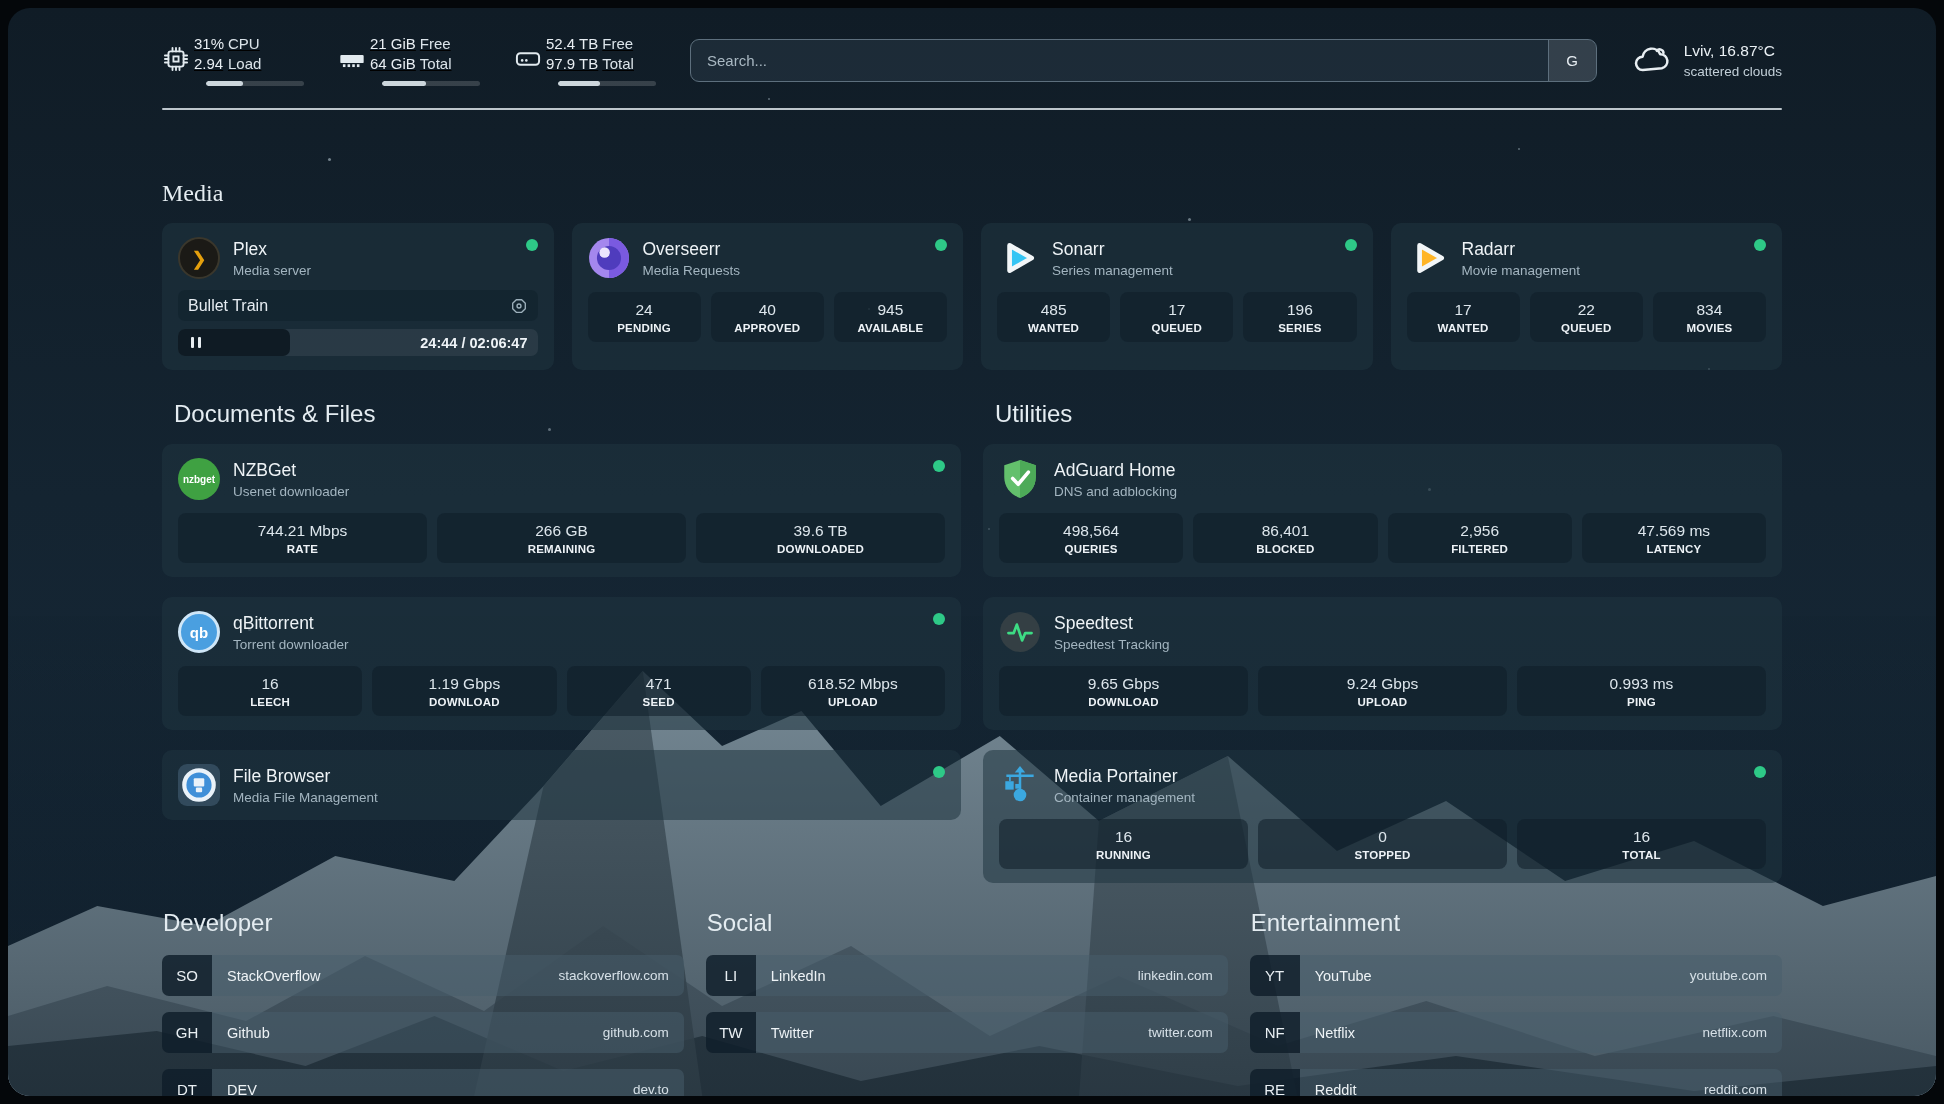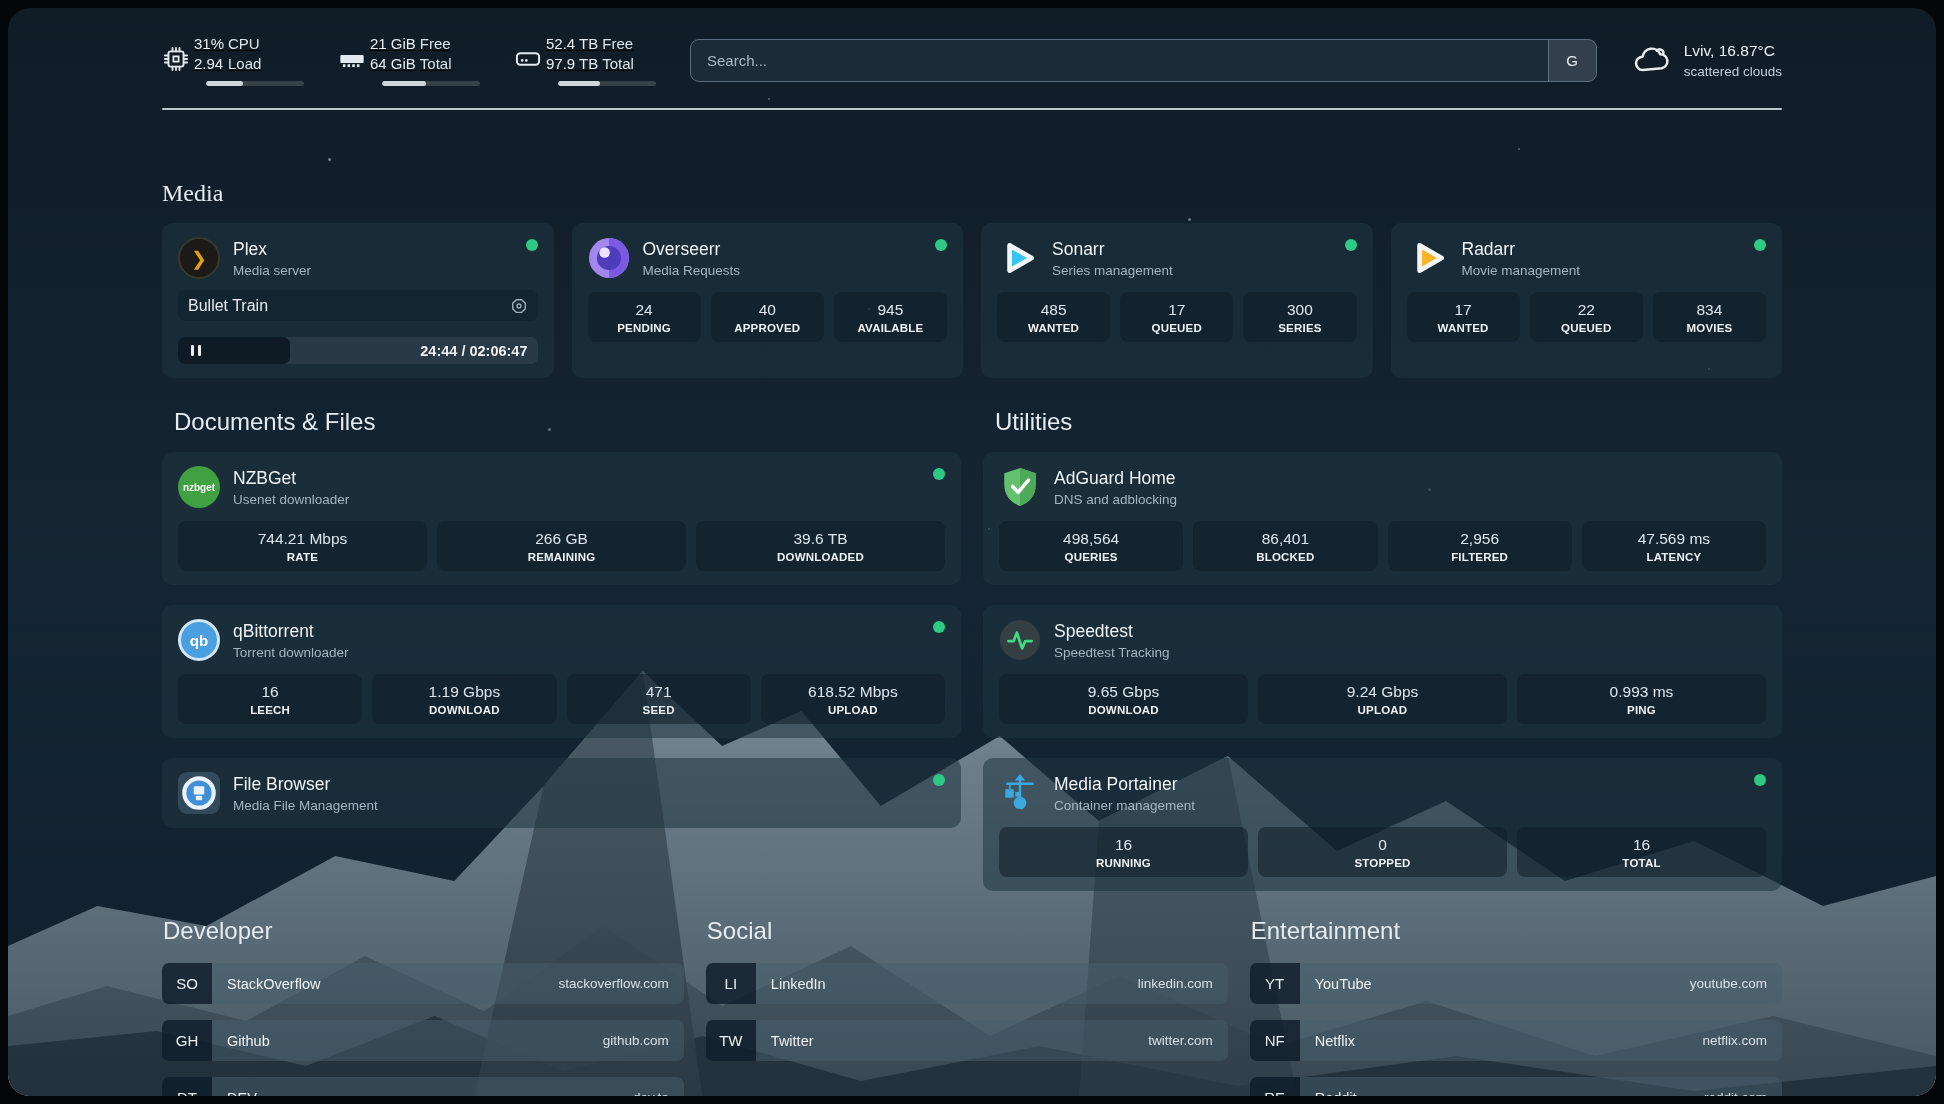--- a/index.html
+++ b/index.html
@@ -53,21 +53,21 @@
   .stat{flex:1;background:rgba(14,30,40,.55);border-radius:8px;padding:9px 4px 8px;text-align:center;}
   .stat-v{font-size:15.5px;color:#dde6ec;}
   .stat-l{font-size:11.5px;font-weight:700;color:#eef3f7;margin-top:3px;letter-spacing:.2px;}
 
   
   .icon-plex{background:#1b1a16;border:2px solid #3a372c;box-sizing:border-box;color:#e5a00d;
              font-size:19px;font-weight:700;}
   .nowplaying{margin-top:11px;background:rgba(14,30,40,.45);border-radius:7px;height:31px;display:flex;
               align-items:center;justify-content:space-between;padding:0 10px;font-size:16px;color:#e7edf2;}
   .nowplaying svg{width:18px;height:18px;display:block;}
-  .player{position:relative;margin-top:16px;height:27px;background:rgba(255,255,255,.07);border-radius:7px;
+  .player{position:relative;margin-top:8px;height:27px;background:rgba(255,255,255,.07);border-radius:7px;
           display:flex;align-items:center;}
   .pause{position:absolute;left:0;top:0;bottom:0;width:112px;background:rgba(10,22,31,.85);border:none;
          border-radius:7px;display:flex;align-items:center;padding-left:13px;gap:4px;cursor:pointer;}
   .pbar{width:3px;height:11px;background:#e8eef2;border-radius:1px;display:block;}
   .ptime{margin-left:auto;padding-right:10px;font-size:14.5px;font-weight:600;color:#eef3f7;}
 
   
   .icon-nzbget{background:#3fa142;}
   .icon-nzbget span{color:#fff;font-size:10px;font-weight:600;}
   .icon-qb{background:#4a9fe0;border:3px solid #cfe6f7;box-sizing:border-box;}
@@ -293,21 +293,21 @@
         <div class="stats">
           <div class="stat">
             <div class="stat-v">485</div>
             <div class="stat-l">WANTED</div>
           </div>
           <div class="stat">
             <div class="stat-v">17</div>
             <div class="stat-l">QUEUED</div>
           </div>
           <div class="stat">
-            <div class="stat-v">300</div>
+            <div class="stat-v">196</div>
             <div class="stat-l">SERIES</div>
           </div>
         </div>
       </div>
 
       <div class="card">
         <span class="dot"></span>
         <div class="card-head">
           <span class="app-icon icon-radarr">
             <svg viewBox="0 0 40 40">

